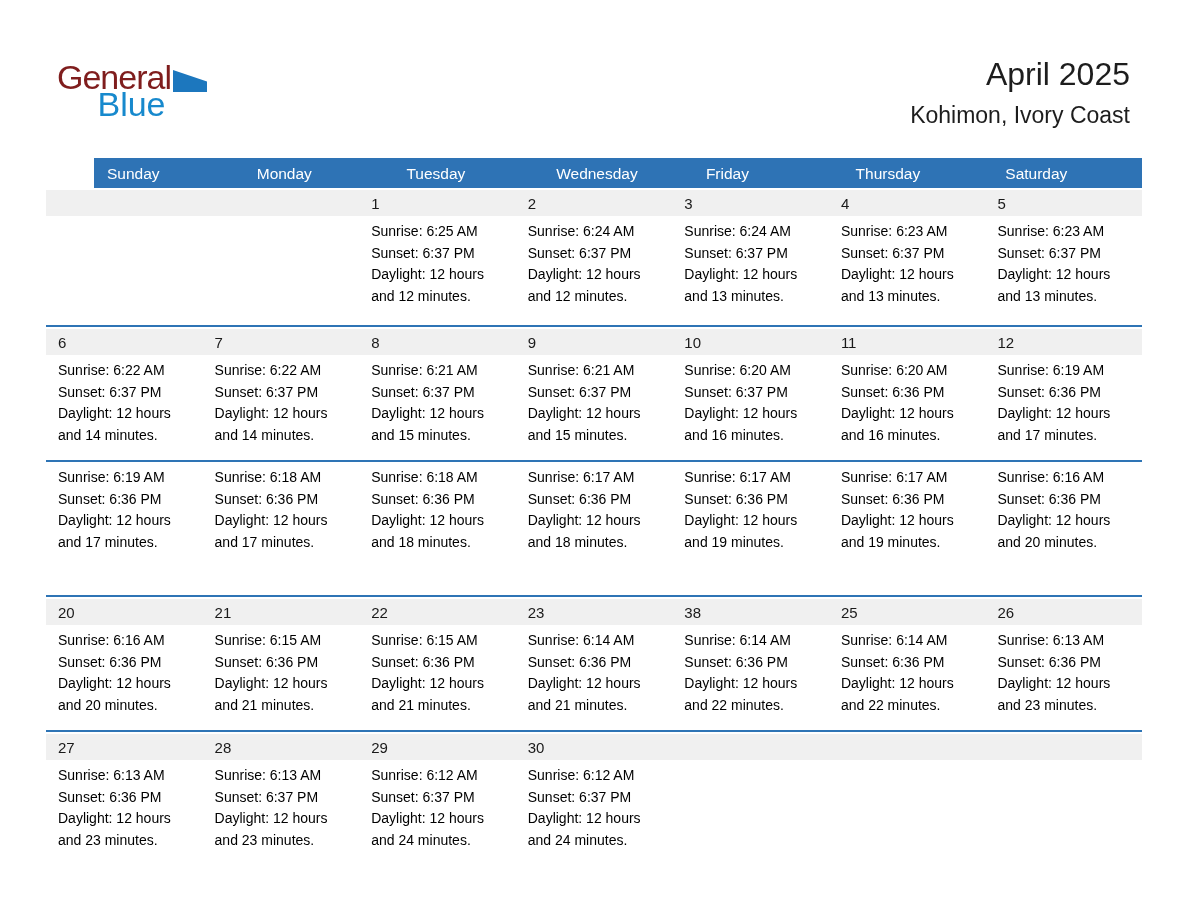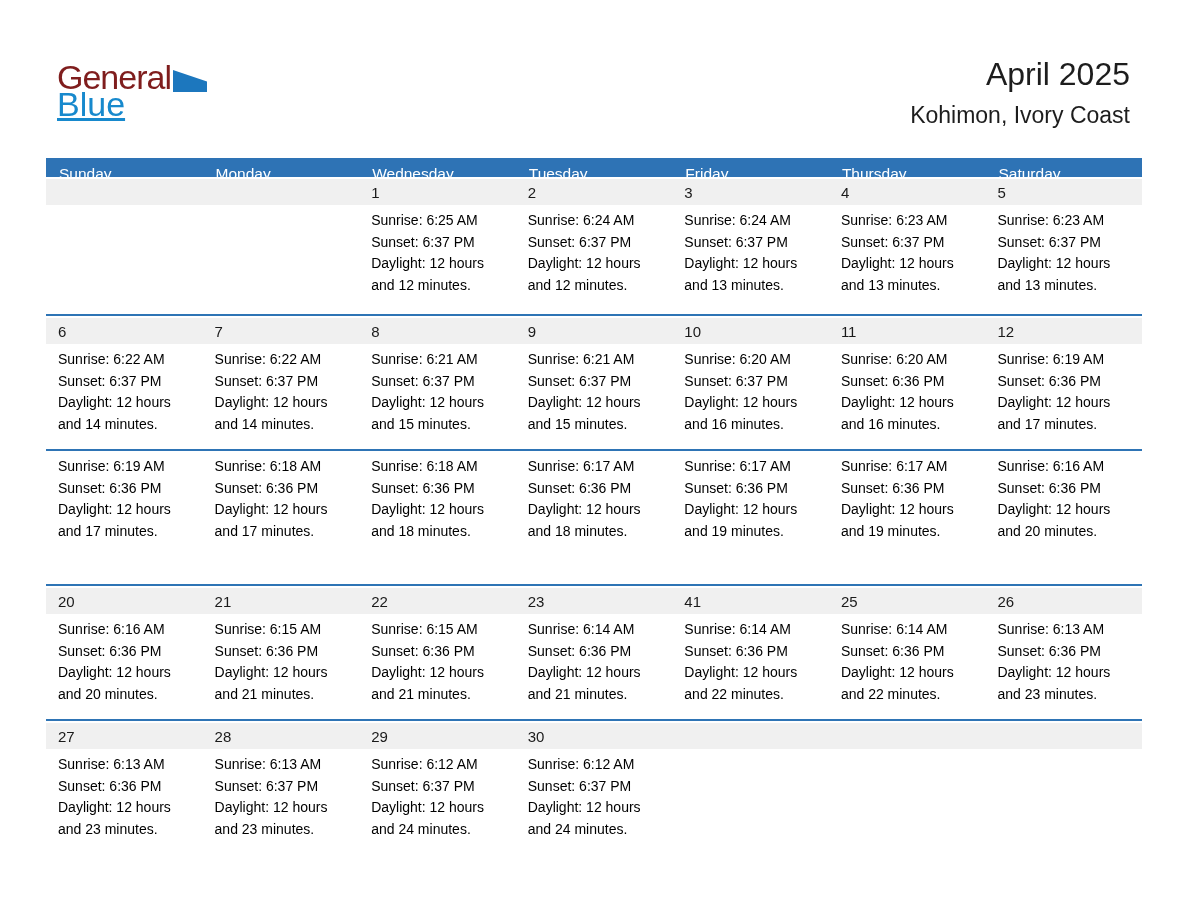--- a/index.html
+++ b/index.html
@@ -6,28 +6,28 @@
   body{
     width:1188px;height:918px;position:relative;overflow:hidden;
     background:#ffffff;font-family:"Liberation Sans",sans-serif;
   }
   
   .logo{position:absolute;left:57px;top:60px;width:150px;}
   .logo-row1{display:flex;align-items:flex-end;}
   .logo-general{font-size:34px;color:#7f1d1d;letter-spacing:-1px;line-height:1;}
   .logo-triangle{width:44px;height:22px;background:#1c77be;margin-left:2px;margin-bottom:2px;
     clip-path:polygon(0 0,100% 52%,100% 100%,0 100%);}
-  .logo-blue{font-size:34px;color:#1789cd;line-height:1;text-align:left;margin-top:-7px;padding-right:1px;text-decoration:underline;}
+  .logo-blue{font-size:34px;color:#1789cd;line-height:1;text-align:center;margin-top:-7px;padding-right:1px;}
   
   .titles{position:absolute;right:58px;top:54px;text-align:right;}
   .page-title{font-size:32px;font-weight:400;color:#1d1d1d;margin:0;line-height:1.25;}
   .page-subtitle{font-size:23px;font-weight:400;color:#1d1d1d;margin:7px 0 12px;line-height:1.3;}
   
   .calendar{position:absolute;left:46px;top:158px;width:1096px;}
-  .weekday-row{display:flex;height:19px;background:#2e73b5;}
+  .weekday-row{display:flex;height:30px;background:#2e73b5;margin-left:48px;}
   .weekday-cell{flex:1 1 0;color:#ffffff;font-size:15.5px;line-height:31px;padding-left:13px;box-sizing:border-box;overflow:hidden;}
   .week-row{height:135px;box-sizing:border-box;}
   .week-row:not(:first-child){border-top:2px solid #2e74b5;}
   .day-band{display:flex;height:26px;background:#f0f0f0;margin-top:2px;}
   .day-num{flex:1 1 0;font-size:15px;line-height:27px;padding-left:12px;color:#1a1a1a;box-sizing:border-box;}
   .details-row{display:flex;margin-top:5px;}
   .day-details{flex:1 1 0;padding:0 8px 0 12px;box-sizing:border-box;}
   .detail-line{font-size:14px;line-height:21.5px;color:#000000;white-space:nowrap;}
 </style>
 </head>
@@ -45,22 +45,22 @@
 
   <div class="titles">
     <h1 class="page-title">April 2025</h1>
     <h2 class="page-subtitle">Kohimon, Ivory Coast</h2>
   </div>
 
   <div class="calendar">
     <div class="weekday-row" id="weekday-row">
         <div class="weekday-cell">Sunday</div>
         <div class="weekday-cell">Monday</div>
+        <div class="weekday-cell">Tuesday</div>
         <div class="weekday-cell">Wednesday</div>
-        <div class="weekday-cell">Tuesday</div>
         <div class="weekday-cell">Friday</div>
         <div class="weekday-cell">Thursday</div>
         <div class="weekday-cell">Saturday</div>
       </div>
     <div id="weeks">
         <div class="week-row">
           <div class="day-band">
             <div class="day-num"></div>
             <div class="day-num"></div>
             <div class="day-num">1</div>
@@ -204,21 +204,21 @@
               <div class="detail-line">and 20 minutes.</div>
             </div>
           </div>
         </div>
         <div class="week-row">
           <div class="day-band">
             <div class="day-num">20</div>
             <div class="day-num">21</div>
             <div class="day-num">22</div>
             <div class="day-num">23</div>
-            <div class="day-num">41</div>
+            <div class="day-num">38</div>
             <div class="day-num">25</div>
             <div class="day-num">26</div>
           </div>
           <div class="details-row">
             <div class="day-details">
               <div class="detail-line">Sunrise: 6:16 AM</div>
               <div class="detail-line">Sunset: 6:36 PM</div>
               <div class="detail-line">Daylight: 12 hours</div>
               <div class="detail-line">and 20 minutes.</div>
             </div>

